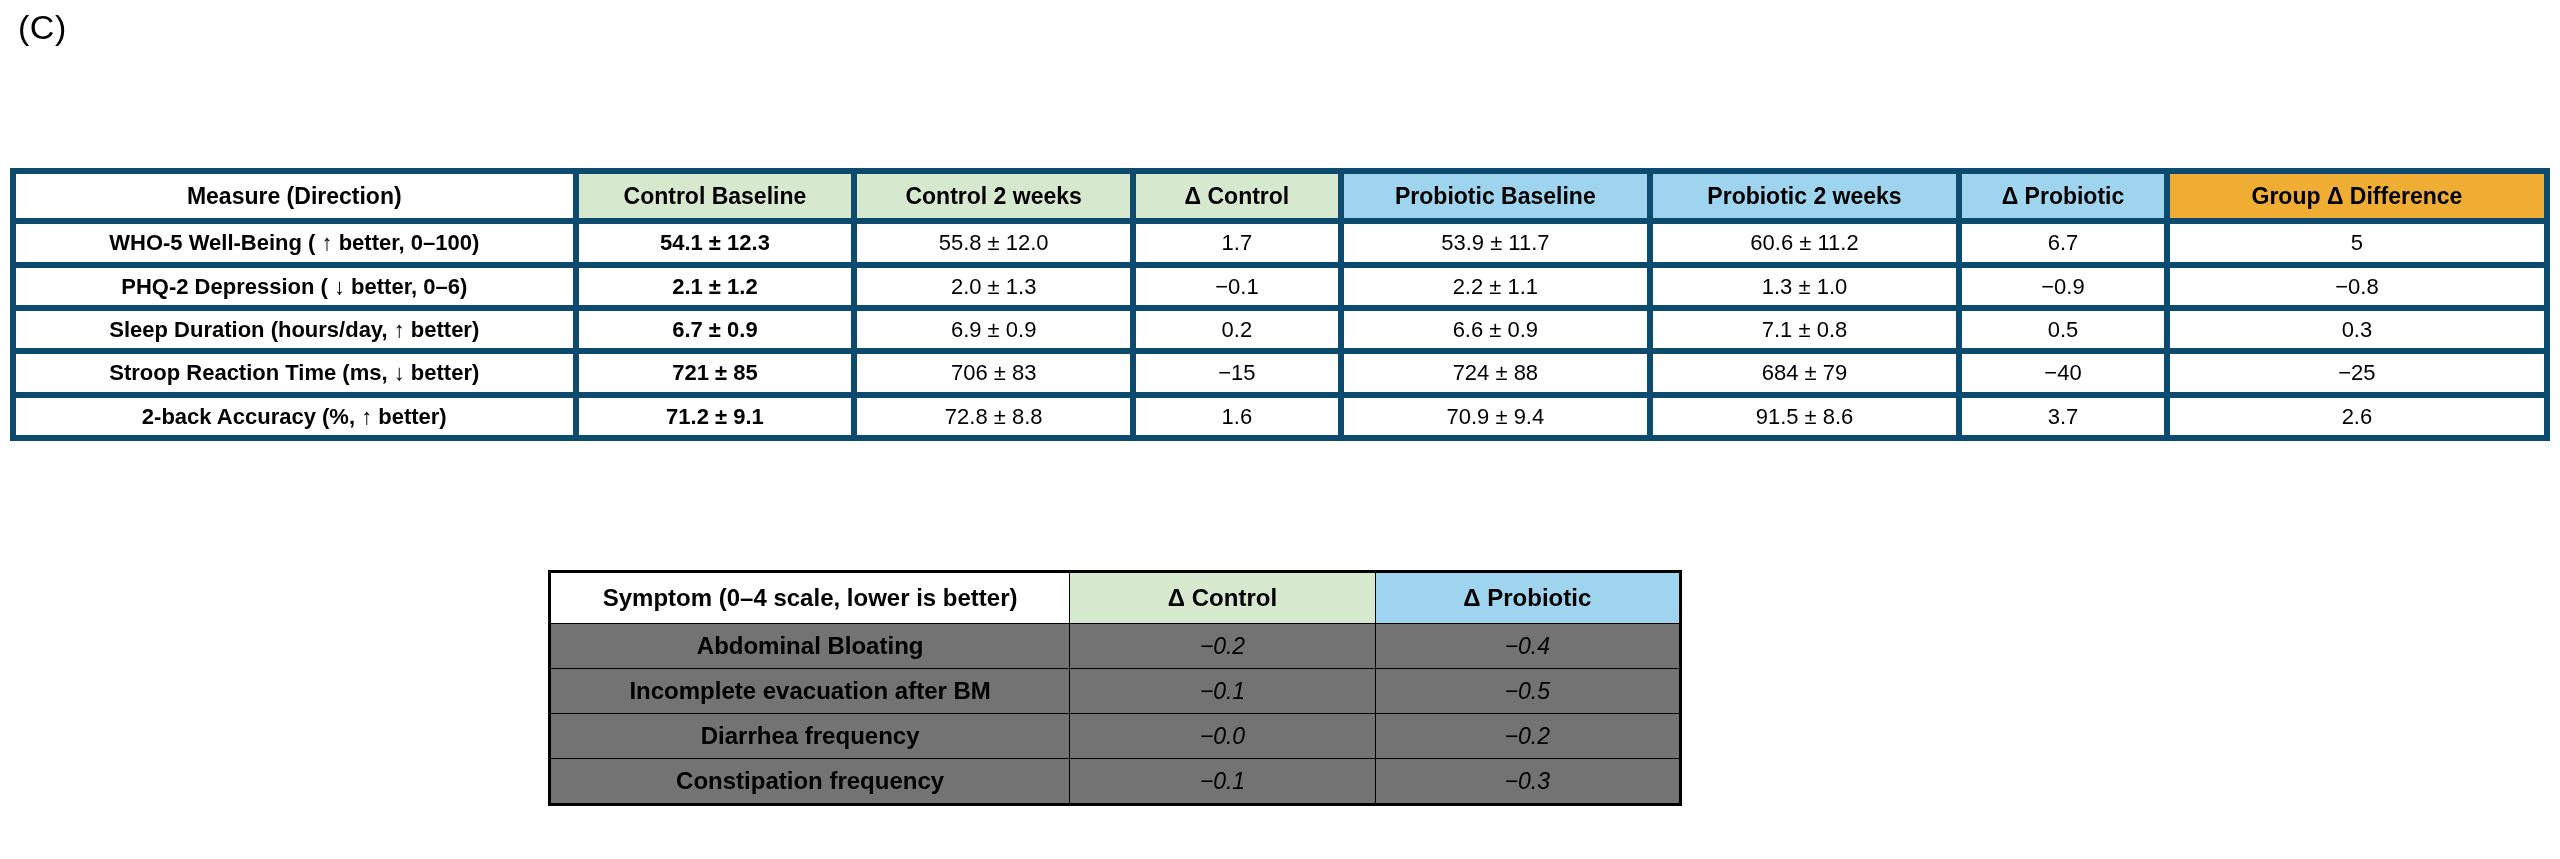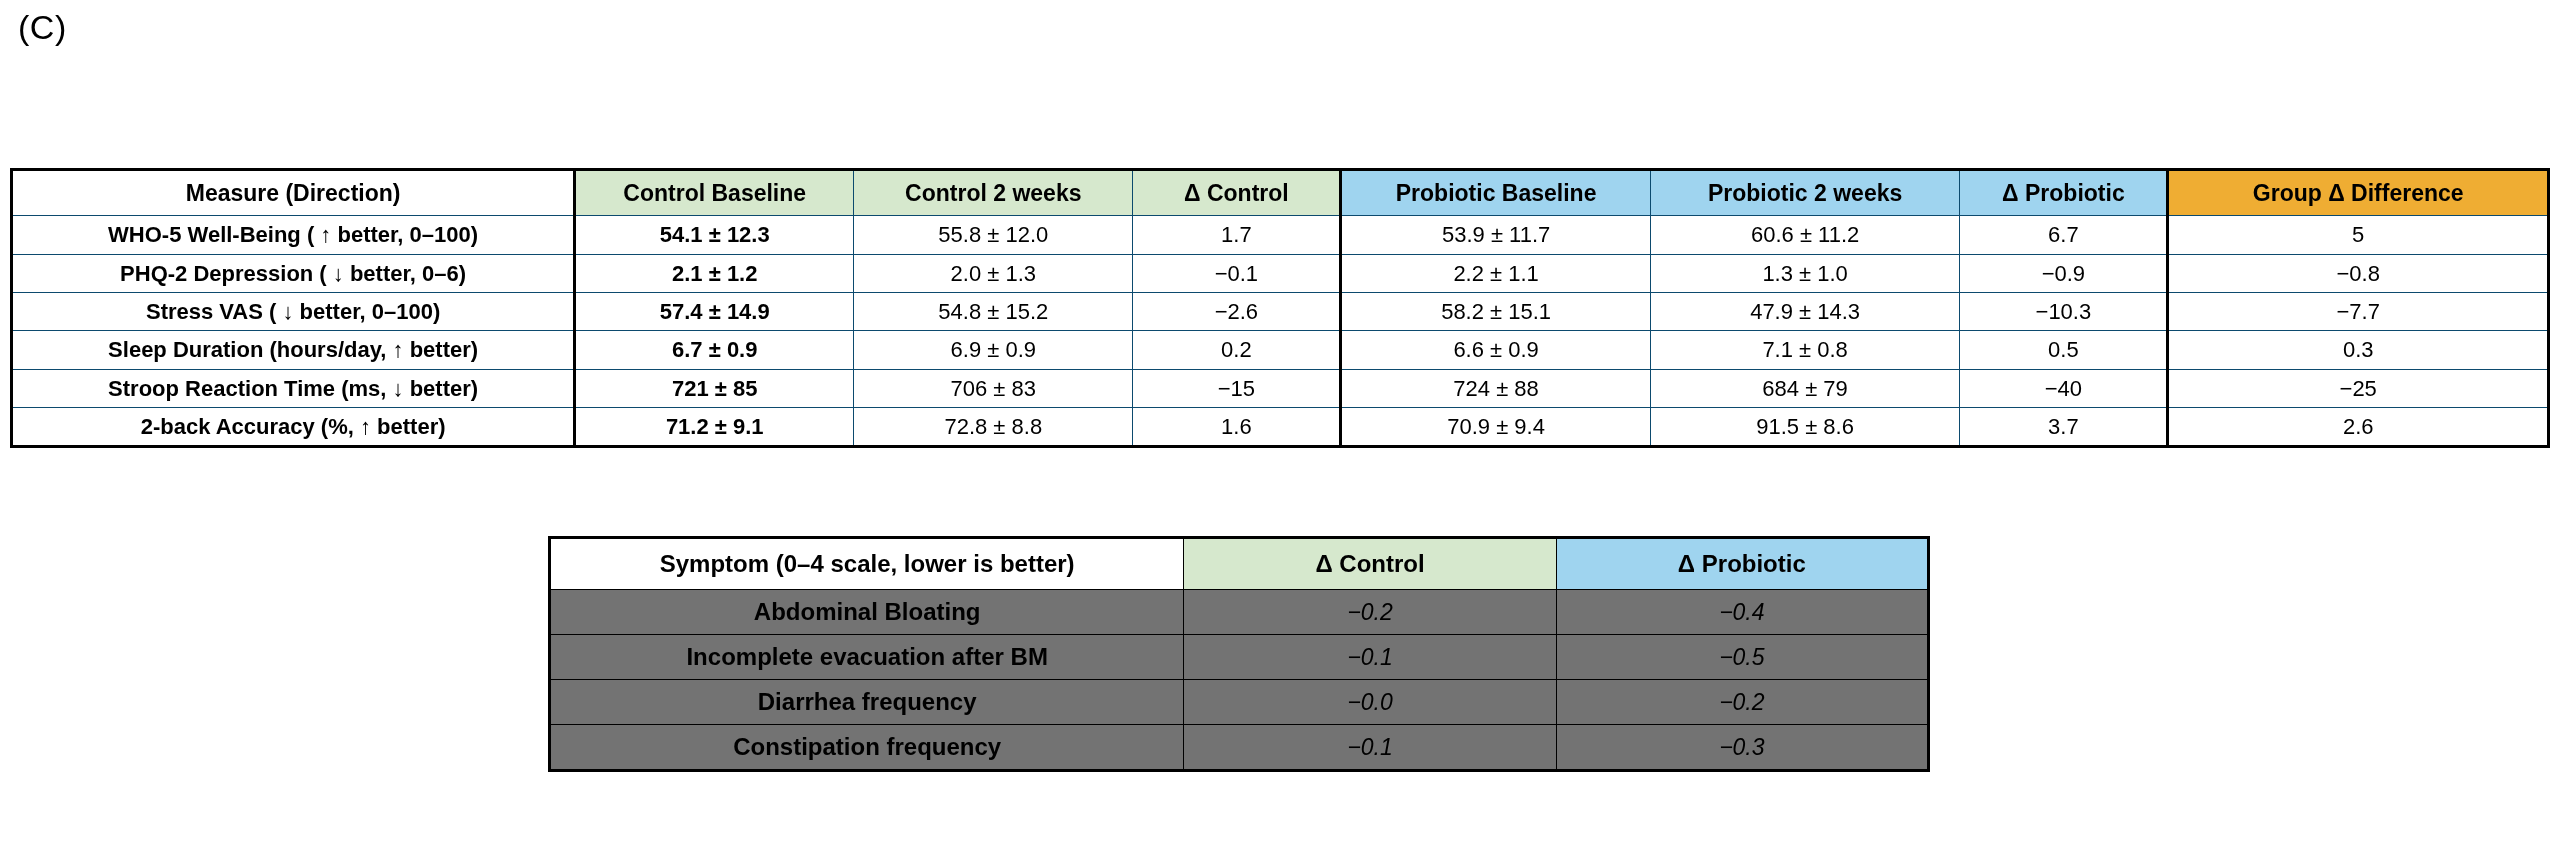--- a/index.html
+++ b/index.html
@@ -33,21 +33,21 @@
     top: 168px;
     width: 2540px;
   }
   table.main {
     border-collapse: collapse;
     width: 100%;
     table-layout: fixed;
     border: 3px solid #000000;
   }
   table.main th, table.main td {
-    border: 1px solid #0c4a6e;
+    border: 6px solid #0c4a6e;
     font-size: 22px;
     padding: 6px 4px;
     text-align: center;
     vertical-align: middle;
     background: #ffffff;
     line-height: 1.15;
   }
   table.main thead th {
     font-weight: bold;
     font-size: 23px;
@@ -68,22 +68,22 @@
   td.bold-val { font-weight: normal; }
 
   
   .sep-left { border-left: 3px solid #000000 !important; font-weight: bold; }
   .sep-right { border-right: 3px solid #000000 !important; }
 
   
   .sym-table-wrap {
     position: absolute;
     left: 548px;
-    top: 536px;
-    width: 1382px;
+    top: 570px;
+    width: 1134px;
   }
   table.sym {
     border-collapse: collapse;
     width: 100%;
     table-layout: fixed;
     border: 3px solid #000000;
   }
   table.sym th, table.sym td {
     border: 1px solid #000000;
     font-size: 23px;
@@ -150,30 +150,20 @@
         <td class="measure-cell">PHQ-2 Depression ( ↓ better, 0–6)</td>
         <td class="sep-left">2.1 ± 1.2</td>
         <td>2.0 ± 1.3</td>
         <td class="bold-val sep-right">−0.1</td>
         <td>2.2 ± 1.1</td>
         <td>1.3 ± 1.0</td>
         <td class="sep-right">−0.9</td>
         <td class="bold-val">−0.8</td>
       </tr>
       <tr>
-        <td class="measure-cell">Stress VAS ( ↓ better, 0–100)</td>
-        <td class="sep-left">57.4 ± 14.9</td>
-        <td>54.8 ± 15.2</td>
-        <td class="bold-val sep-right">−2.6</td>
-        <td>58.2 ± 15.1</td>
-        <td>47.9 ± 14.3</td>
-        <td class="sep-right">−10.3</td>
-        <td class="bold-val">−7.7</td>
-      </tr>
-      <tr>
         <td class="measure-cell">Sleep Duration (hours/day, ↑ better)</td>
         <td class="sep-left">6.7 ± 0.9</td>
         <td>6.9 ± 0.9</td>
         <td class="bold-val sep-right">0.2</td>
         <td>6.6 ± 0.9</td>
         <td>7.1 ± 0.8</td>
         <td class="sep-right">0.5</td>
         <td class="bold-val">0.3</td>
       </tr>
       <tr>

